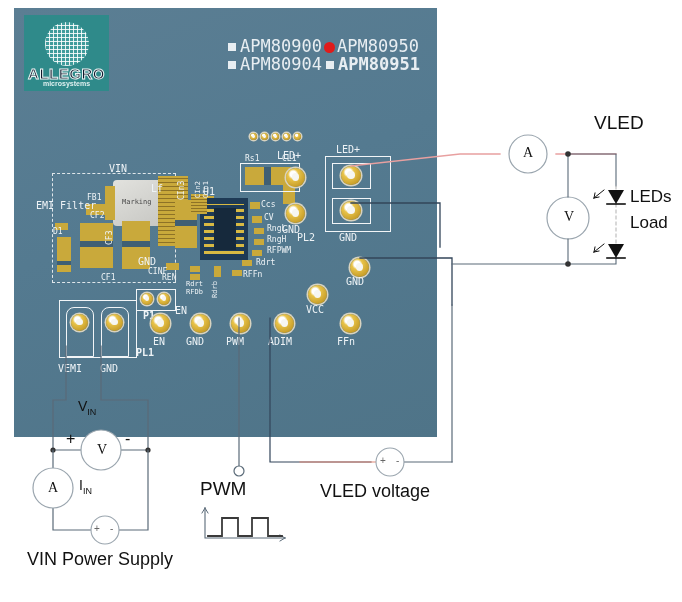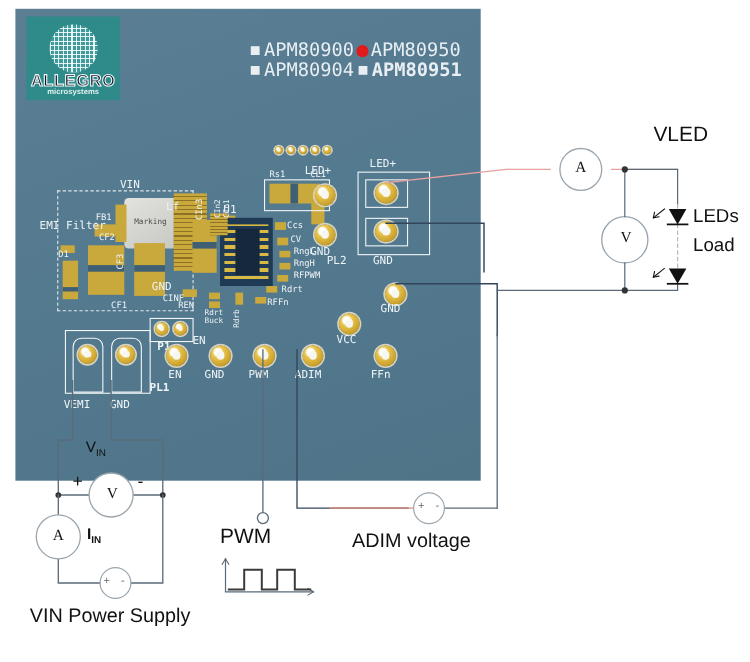--- a/index.html
+++ b/index.html
@@ -142,21 +142,21 @@
   <div class="lbl sm" style="left:91px;top:237px;transform:rotate(-90deg);transform-origin:left top;">CF3</div>
   <div class="lbl sm" style="left:87px;top:265px;">CF1</div>
   <div class="lbl sm" style="left:110px;top:259px;padding-left:24px;">CINF</div>
   <div class="lbl" style="left:124px;top:248px;">GND</div>
   <div class="lbl sm" style="left:163px;top:192px;transform:rotate(-90deg);transform-origin:left top;">CIn3</div>
   <div class="lbl xs" style="left:180px;top:190px;transform:rotate(-90deg);transform-origin:left top;">CIn2</div>
   <div class="lbl xs" style="left:188px;top:190px;transform:rotate(-90deg);transform-origin:left top;">CIn1</div>
   <div class="lbl" style="left:189px;top:178px;">U1</div>
   <div class="lbl sm" style="left:148px;top:265px;">REN</div>
   <div class="lbl xs" style="left:172px;top:272px;">Rdrt</div>
-  <div class="lbl xs" style="left:172px;top:280px;">Buck</div>
+  <div class="lbl xs" style="left:172px;top:280px;">RFDb</div>
   <div class="lbl xs" style="left:197px;top:290px;transform:rotate(-90deg);transform-origin:left top;">Rdrb</div>
   <div class="lbl sm" style="left:231px;top:146px;">Rs1</div>
   <div class="lbl sm" style="left:268px;top:146px;">CL1</div>
   <div class="lbl sm" style="left:247px;top:192px;">Ccs</div>
   <div class="lbl sm" style="left:250px;top:205px;">CV</div>
   <div class="lbl sm" style="left:253px;top:216px;">RngL</div>
   <div class="lbl sm" style="left:253px;top:227px;">RngH</div>
   <div class="lbl sm" style="left:253px;top:238px;">RFPWM</div>
   <div class="lbl sm" style="left:242px;top:250px;">Rdrt</div>
   <div class="lbl sm" style="left:229px;top:262px;">RFFn</div>
@@ -311,24 +311,24 @@
 <div class="txt" style="left:630px;top:187px;font-size:17px;">LEDs</div>
 <div class="txt" style="left:630px;top:213px;font-size:17px;">Load</div>
 
 <div class="txt" style="left:78px;top:398px;font-size:14px;">
   <span>V</span><sub style="font-size:9px;">IN</sub>
 </div>
 <div class="txt" style="left:66px;top:430px;font-size:16px;">+</div>
 <div class="txt" style="left:125px;top:430px;font-size:16px;">-</div>
 <div class="txt" style="left:97px;top:442px;font-size:14px;font-family:'Liberation Serif',serif;">V</div>
 <div class="txt" style="left:48px;top:480px;font-size:14px;font-family:'Liberation Serif',serif;">A</div>
-<div class="txt" style="left:79px;top:477px;font-size:14px;font-weight:bold;">
+<div class="txt" style="left:79px;top:477px;font-size:14px;">
   <span>I</span><sub style="font-size:9px;">IN</sub>
 </div>
 <div class="txt" style="left:94px;top:523px;font-size:10px;color:#666;">+</div>
 <div class="txt" style="left:110px;top:523px;font-size:10px;color:#666;">-</div>
 <div class="txt" style="left:27px;top:549px;font-size:18px;">VIN Power Supply</div>
 
 <div class="txt" style="left:200px;top:478px;font-size:19px;">PWM</div>
 
 <div class="txt" style="left:380px;top:455px;font-size:10px;color:#666;">+</div>
 <div class="txt" style="left:396px;top:455px;font-size:10px;color:#666;">-</div>
-<div class="txt" style="left:320px;top:481px;font-size:18px;">ADIM voltage</div>
+<div class="txt" style="left:320px;top:481px;font-size:18px;">VLED voltage</div>
 
 </body></html>

